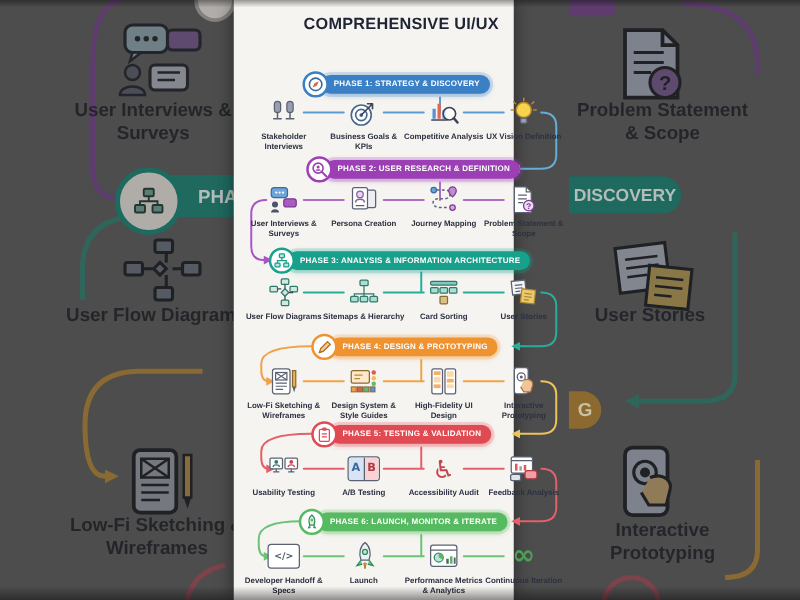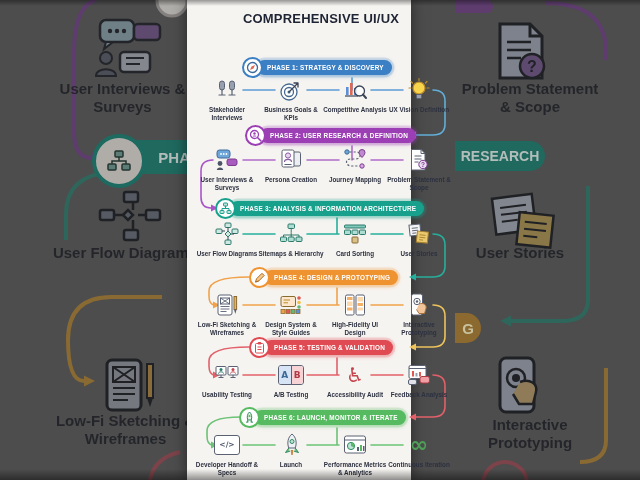--- a/index.html
+++ b/index.html
@@ -112,21 +112,21 @@
     </svg>
     <span style="position:absolute;left:37px;top:22px">
       <svg width="62" height="62">
         <path d="M8 2 h30 l12 12 v42 H8 Z" fill="#7e828c" stroke="#1f2125" stroke-width="3"></path>
         <path d="M38 2 v12 h12" fill="none" stroke="#1f2125" stroke-width="3"></path>
         <path d="M15 20 h24 M15 28 h24 M15 36 h14" stroke="#1f2125" stroke-width="2.5" fill="none"></path>
         <circle cx="40" cy="44" r="12" fill="#5e4a6e" stroke="#1f2125" stroke-width="2.5"></circle>
         <text x="40" y="50" font-size="16" font-weight="bold" fill="#1f2125" text-anchor="middle">?</text>
       </svg></span>
     <div class="bg-label" style="left:0px;top:80px;width:150px">Problem Statement &amp; Scope</div>
-    <div class="bg-pill" style="left:0;top:141px;width:90px;height:30px;border-radius:0 15px 15px 0;font-size:14px">RESEARCH</div>
+    <div class="bg-pill" style="left:0;top:141px;width:90px;height:30px;border-radius:0 15px 15px 0;font-size:14px">DISCOVERY</div>
     <span style="position:absolute;left:33px;top:192px">
       <svg width="68" height="58">
         <g transform="rotate(-7 28 22)">
             <rect x="6" y="4" width="40" height="36" fill="#82868f" stroke="#1f2125" stroke-width="2.5"></rect>
           <path d="M13 14 h26 M13 21 h26 M13 28 h16" stroke="#1f2125" stroke-width="2" fill="none"></path>
           </g>
         <g transform="rotate(6 48 38)">
             <rect x="30" y="22" width="34" height="32" fill="#8a7748" stroke="#1f2125" stroke-width="2.5"></rect>
           <path d="M36 31 h22 M36 38 h22 M36 45 h14" stroke="#1f2125" stroke-width="2" fill="none"></path>
           </g>

